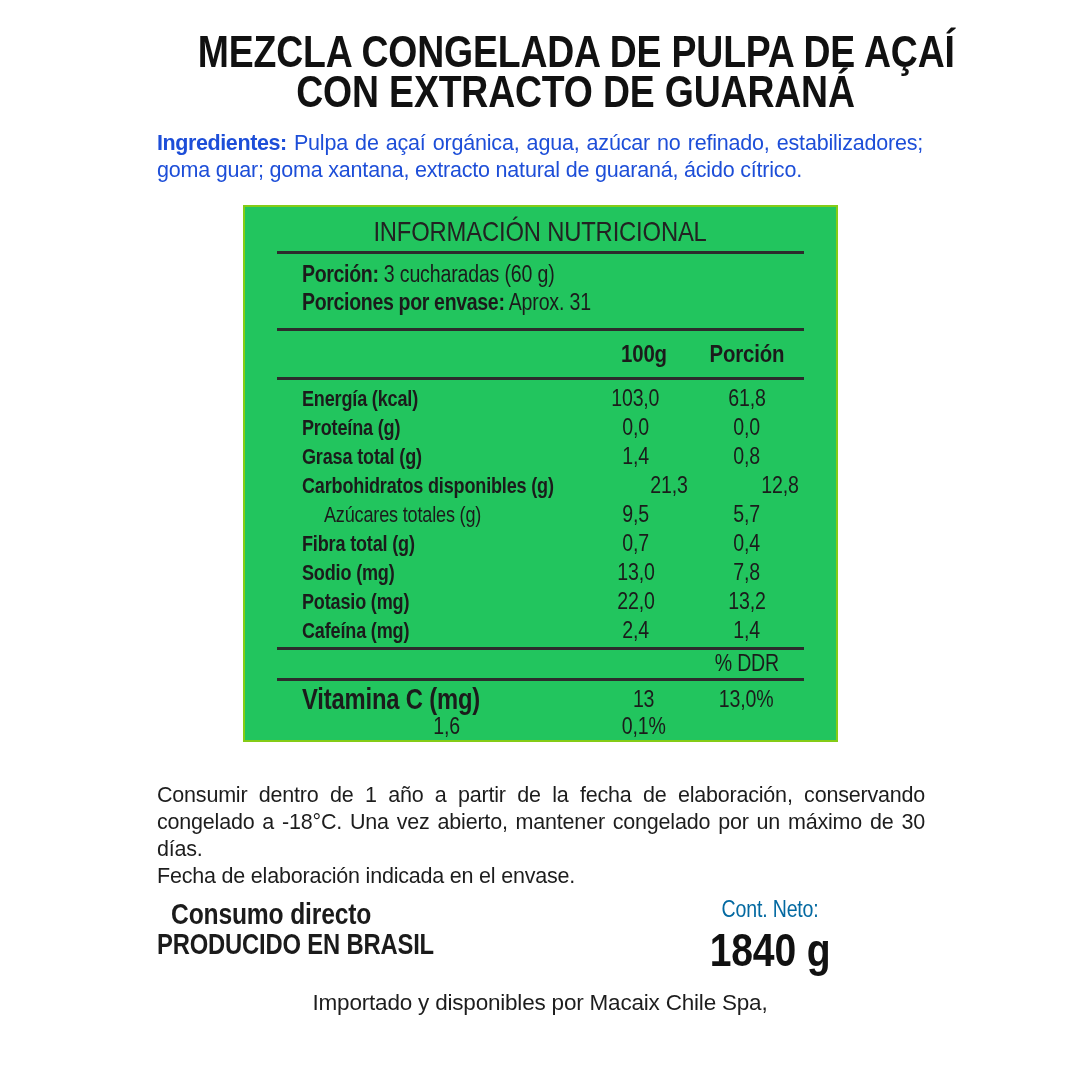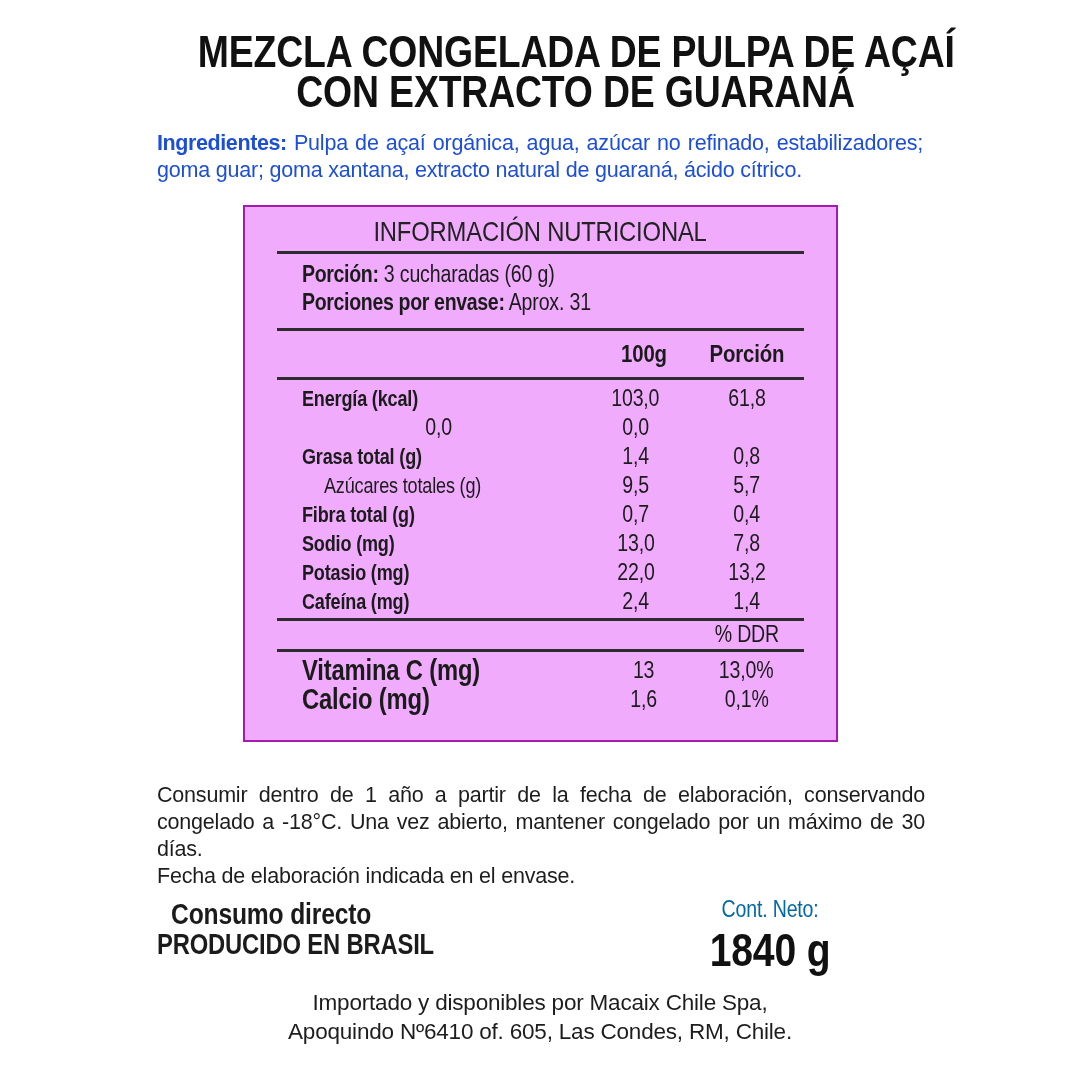--- a/index.html
+++ b/index.html
@@ -16,21 +16,21 @@
     font-weight:bold;font-size:44px;line-height:40px;color:#111;padding-left:36px;}
   .title .cond{transform:scaleX(0.85);transform-origin:center center;}
 
   
   .ingredients{position:absolute;left:157px;top:130px;width:766px;
     font-size:21.5px;line-height:27px;text-align:justify;color:#1d4ed8;}
   .ingredients b{letter-spacing:-0.4px;}
 
   
   .nbox{position:absolute;left:243px;top:205px;width:595px;height:537px;
-    border:2px solid #a21caf;box-sizing:border-box;background:#f0abfc;text-decoration:underline;}
+    border:2px solid #84cc16;box-sizing:border-box;background:#22c55e;text-decoration:underline;}
   .nt-title{margin-top:8px;text-align:center;font-size:28px;line-height:34px;color:#222;}
   .rule{height:3px;background:#2c2c2c;margin:2px 32px 0 32px;}
   .serving{margin:6px 20px 0 57px;font-size:23px;line-height:28px;}
   .serving b{letter-spacing:-0.4px;}
   .r2{margin-top:12px;}
   .grid{display:grid;grid-template-columns:1fr 103px 103px;align-items:center;
     padding:0 38px 0 57px;}
   .colhead{margin-top:6px;height:34px;font-weight:bold;font-size:24px;}
   .colhead .c{text-align:center;}
   .r3{margin-top:6px;}
@@ -102,27 +102,33 @@
 
     <div class="rule r3"></div>
 
     <div class="rows">
       <div class="grid nrow">
         <span class="lbl"><span class="cond">Energía (kcal)</span></span>
         <span class="c"><span class="cond ctr">103,0</span></span>
         <span class="c"><span class="cond ctr">61,8</span></span>
       </div>
       <div class="grid nrow">
+        <span class="lbl"><span class="cond">Proteína (g)</span></span>
         <span class="c"><span class="cond ctr">0,0</span></span>
         <span class="c"><span class="cond ctr">0,0</span></span>
       </div>
       <div class="grid nrow">
         <span class="lbl"><span class="cond">Grasa total (g)</span></span>
         <span class="c"><span class="cond ctr">1,4</span></span>
         <span class="c"><span class="cond ctr">0,8</span></span>
+      </div>
+      <div class="grid nrow">
+        <span class="lbl"><span class="cond">Carbohidratos disponibles (g)</span></span>
+        <span class="c"><span class="cond ctr">21,3</span></span>
+        <span class="c"><span class="cond ctr">12,8</span></span>
       </div>
       <div class="grid nrow indent">
         <span class="lbl"><span class="cond">Azúcares totales (g)</span></span>
         <span class="c"><span class="cond ctr">9,5</span></span>
         <span class="c"><span class="cond ctr">5,7</span></span>
       </div>
       <div class="grid nrow">
         <span class="lbl"><span class="cond">Fibra total (g)</span></span>
         <span class="c"><span class="cond ctr">0,7</span></span>
         <span class="c"><span class="cond ctr">0,4</span></span>
@@ -154,21 +160,20 @@
 
     <div class="rule r5"></div>
 
     <div class="ddrrows">
       <div class="grid drow">
         <span class="lbl"><span class="cond">Vitamina C (mg)</span></span>
         <span class="c"><span class="cond ctr">13</span></span>
         <span class="c"><span class="cond ctr">13,0%</span></span>
       </div>
       <div class="grid drow">
-        <span class="lbl"><span class="cond">Calcio (mg)</span></span>
         <span class="c"><span class="cond ctr">1,6</span></span>
         <span class="c"><span class="cond ctr">0,1%</span></span>
       </div>
     </div>
   </div>
 
   <div class="storage">
     <div class="just">Consumir dentro de 1 año a partir de la fecha de elaboración, conservando congelado a -18°C. Una vez abierto, mantener congelado por un máximo de 30 días.</div>
     <div>Fecha de elaboración indicada en el envase.</div>
   </div>
@@ -176,16 +181,15 @@
   <div class="consumo"><span class="cond">Consumo directo</span></div>
   <div class="producido"><span class="cond">PRODUCIDO EN BRASIL</span></div>
 
   <div class="netwrap">
     <div class="netlabel"><span class="cond ctr">Cont. Neto:</span></div>
     <div class="netvalue"><span class="cond ctr">1840 g</span></div>
   </div>
 
   <div class="footer">
     <div>Importado y disponibles por Macaix Chile Spa,</div>
-    <div>Apoquindo Nº6410 of. 605, Las Condes, RM, Chile.</div>
   </div>
 
 </div>
 
 </body></html>

